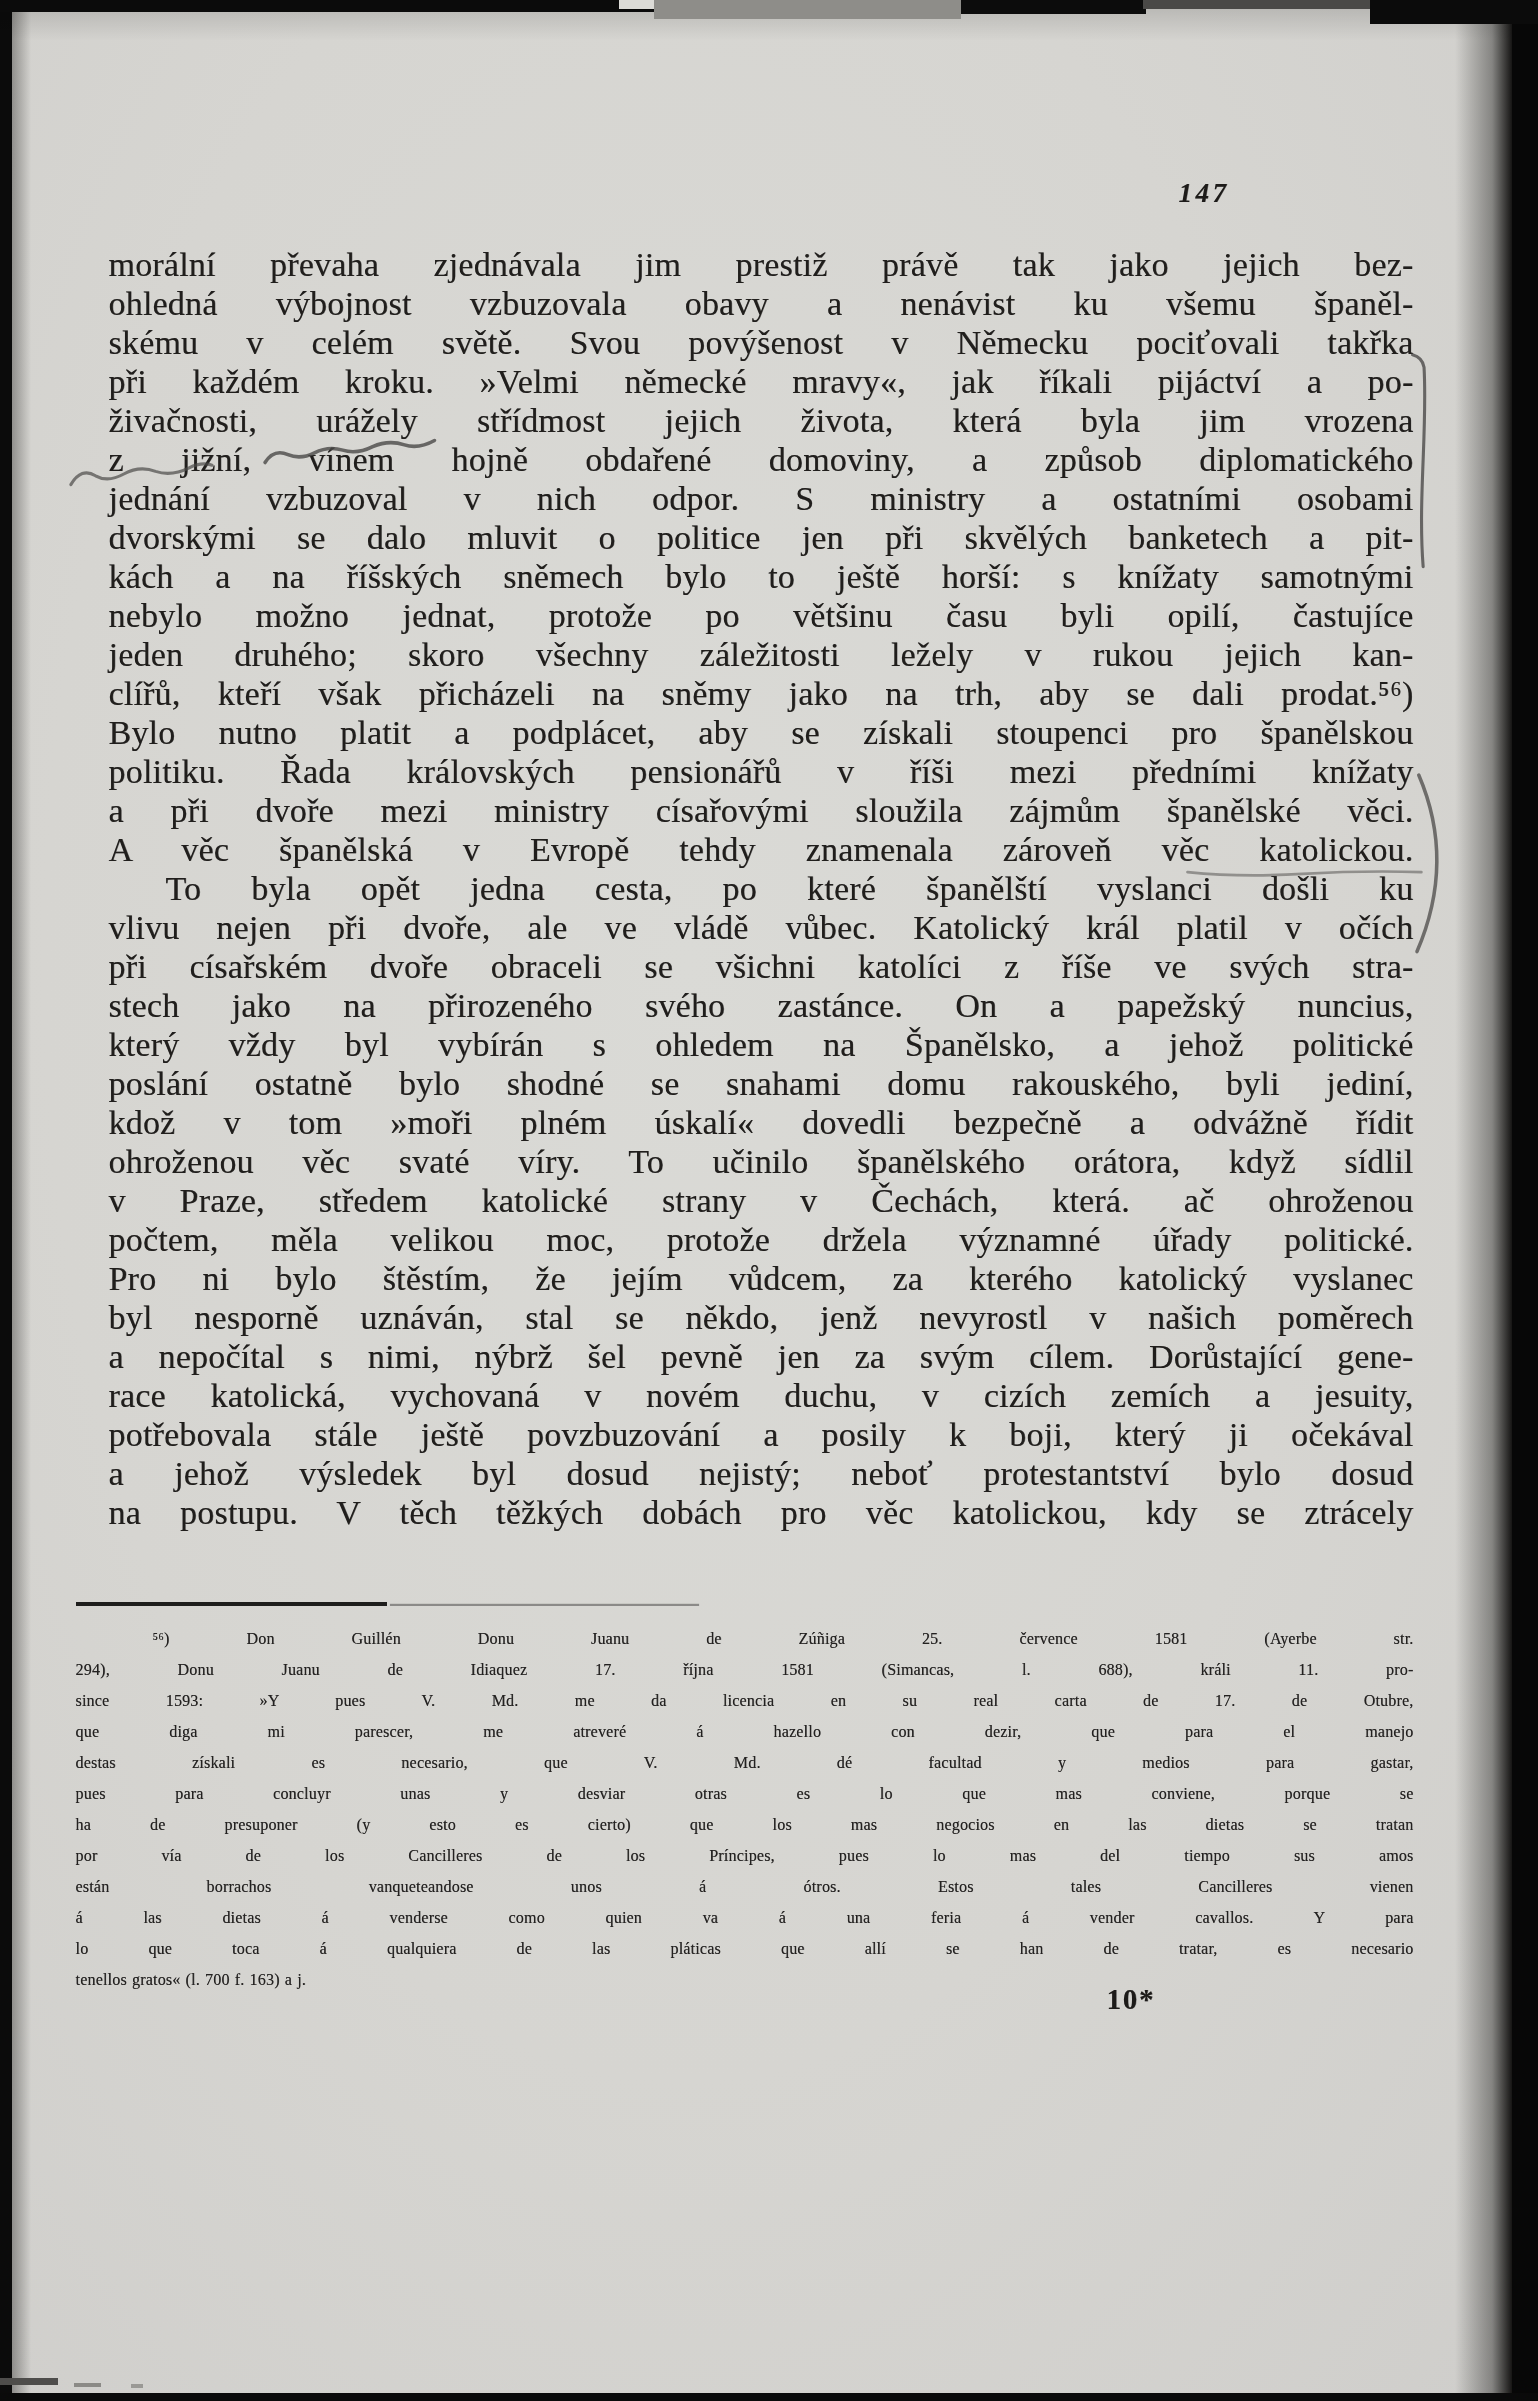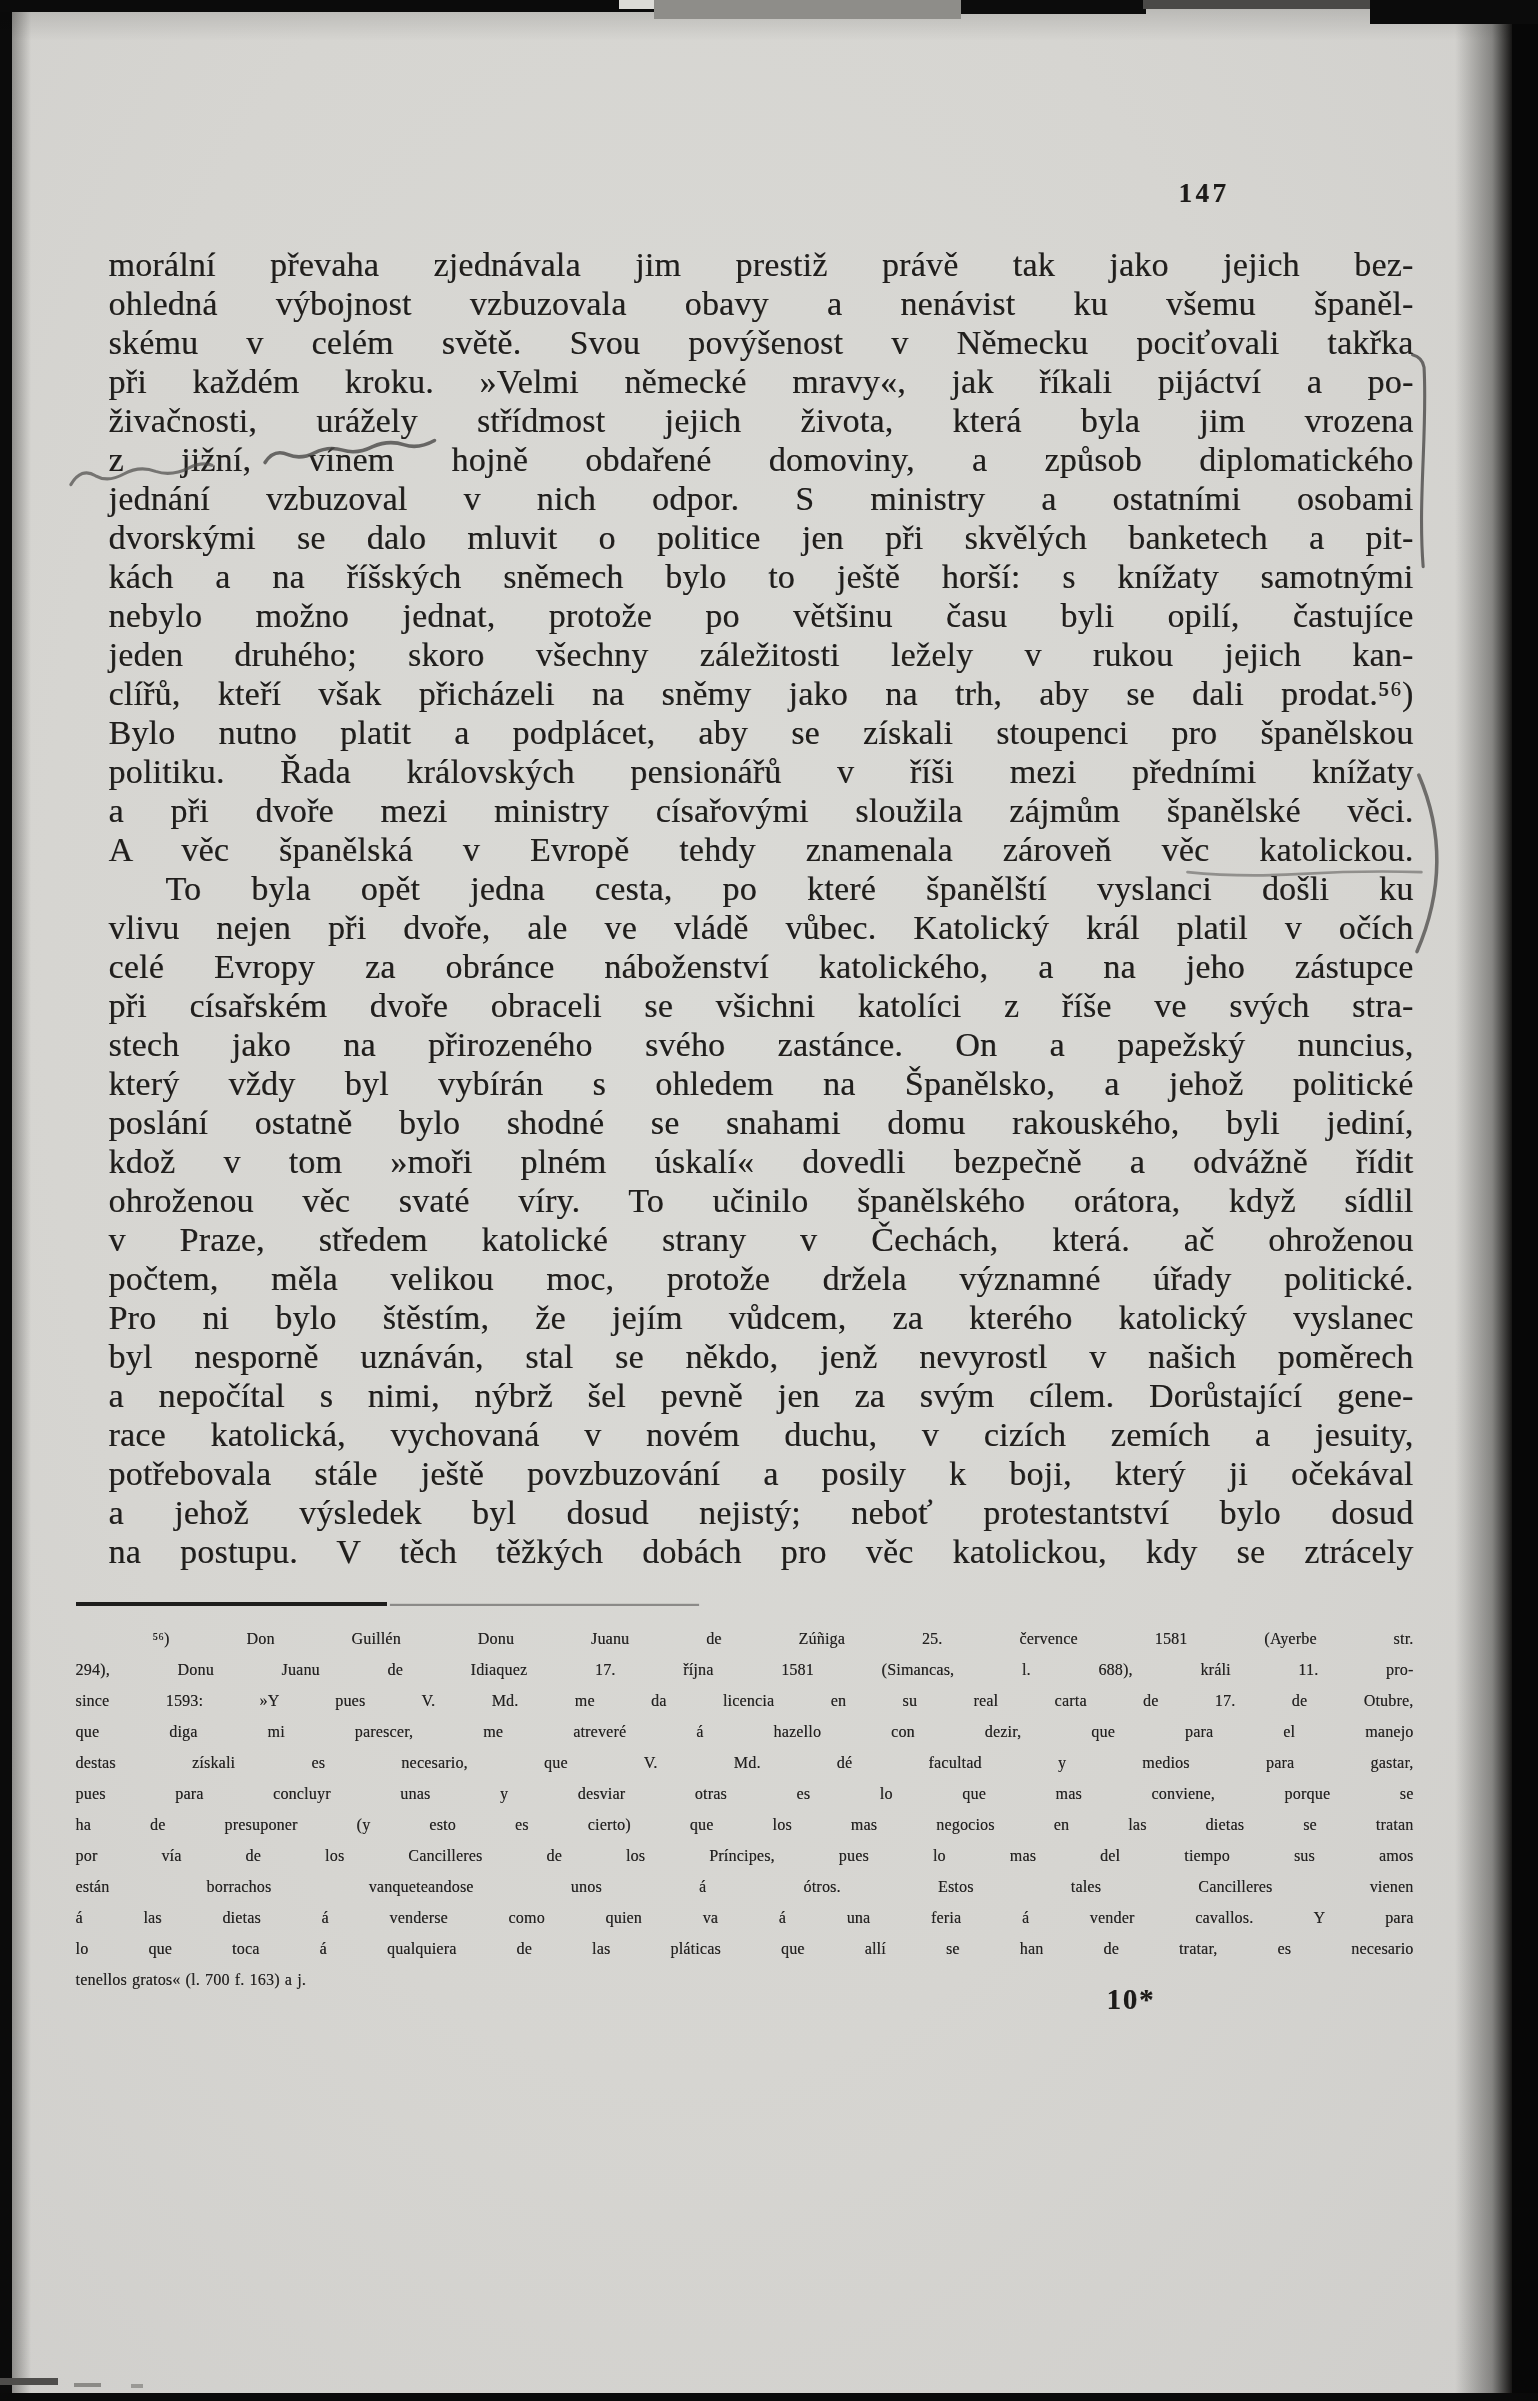--- a/index.html
+++ b/index.html
@@ -10,20 +10,21 @@
   }
   .page{
     position:absolute;left:11.5px;top:0;width:1501px;height:2401px;
     background:radial-gradient(ellipse at 45% 40%, #dadad6 0%, #d6d5d1 55%, #cfcecb 100%);
   }
   
   .page-number{
     position:absolute;left:1167px;top:178px;
     font-size:27px;font-weight:700;letter-spacing:3.5px;color:#1d1b19;
     text-shadow:0.4px 0.4px 0.5px rgba(25,25,25,.45);
+    font-style:italic;
   }
   .body-text{
     position:absolute;left:97px;top:245px;width:1305px;
     font-size:34px;color:#201e1c;letter-spacing:0.2px;word-spacing:1.3px;
     text-shadow:0.4px 0.4px 0.5px rgba(25,25,25,.5);
   }
   .body-text .tl{
     height:39px;line-height:39px;
     text-align:justify;text-align-last:justify;
   }
@@ -93,21 +94,20 @@
         <div class="tl">jeden druhého; skoro všechny záležitosti ležely v rukou jejich kan-</div>
         <div class="tl">clířů, kteří však přicházeli na sněmy jako na trh, aby se dali prodat.⁵⁶)</div>
         <div class="tl">Bylo nutno platit a podplácet, aby se získali stoupenci pro španělskou</div>
         <div class="tl">politiku. Řada královských pensionářů v říši mezi předními knížaty</div>
         <div class="tl">a při dvoře mezi ministry císařovými sloužila zájmům španělské věci.</div>
         <div class="tl">A věc španělská v Evropě tehdy znamenala zároveň věc katolickou.</div>
       </div>
     <div class="para para2">
         <div class="tl">To byla opět jedna cesta, po které španělští vyslanci došli ku</div>
         <div class="tl">vlivu nejen při dvoře, ale ve vládě vůbec. Katolický král platil v očích</div>
-        <div class="tl">celé Evropy za obránce náboženství katolického, a na jeho zástupce</div>
         <div class="tl">při císařském dvoře obraceli se všichni katolíci z říše ve svých stra-</div>
         <div class="tl">stech jako na přirozeného svého zastánce. On a papežský nuncius,</div>
         <div class="tl">který vždy byl vybírán s ohledem na Španělsko, a jehož politické</div>
         <div class="tl">poslání ostatně bylo shodné se snahami domu rakouského, byli jediní,</div>
         <div class="tl">kdož v tom »moři plném úskalí« dovedli bezpečně a odvážně řídit</div>
         <div class="tl">ohroženou věc svaté víry. To učinilo španělského orátora, když sídlil</div>
         <div class="tl">v Praze, středem katolické strany v Čechách, která. ač ohroženou</div>
         <div class="tl">počtem, měla velikou moc, protože držela významné úřady politické.</div>
         <div class="tl">Pro ni bylo štěstím, že jejím vůdcem, za kterého katolický vyslanec</div>
         <div class="tl">byl nesporně uznáván, stal se někdo, jenž nevyrostl v našich poměrech</div>

